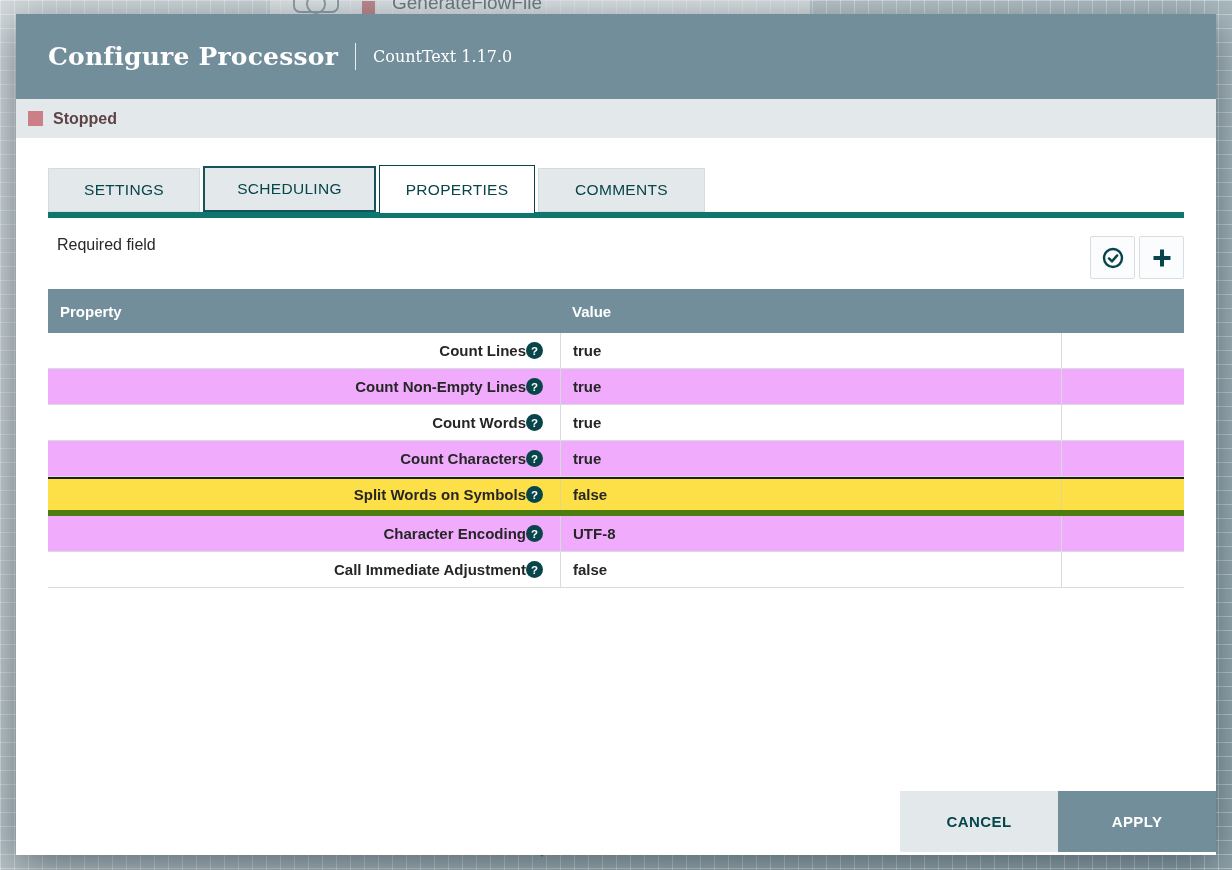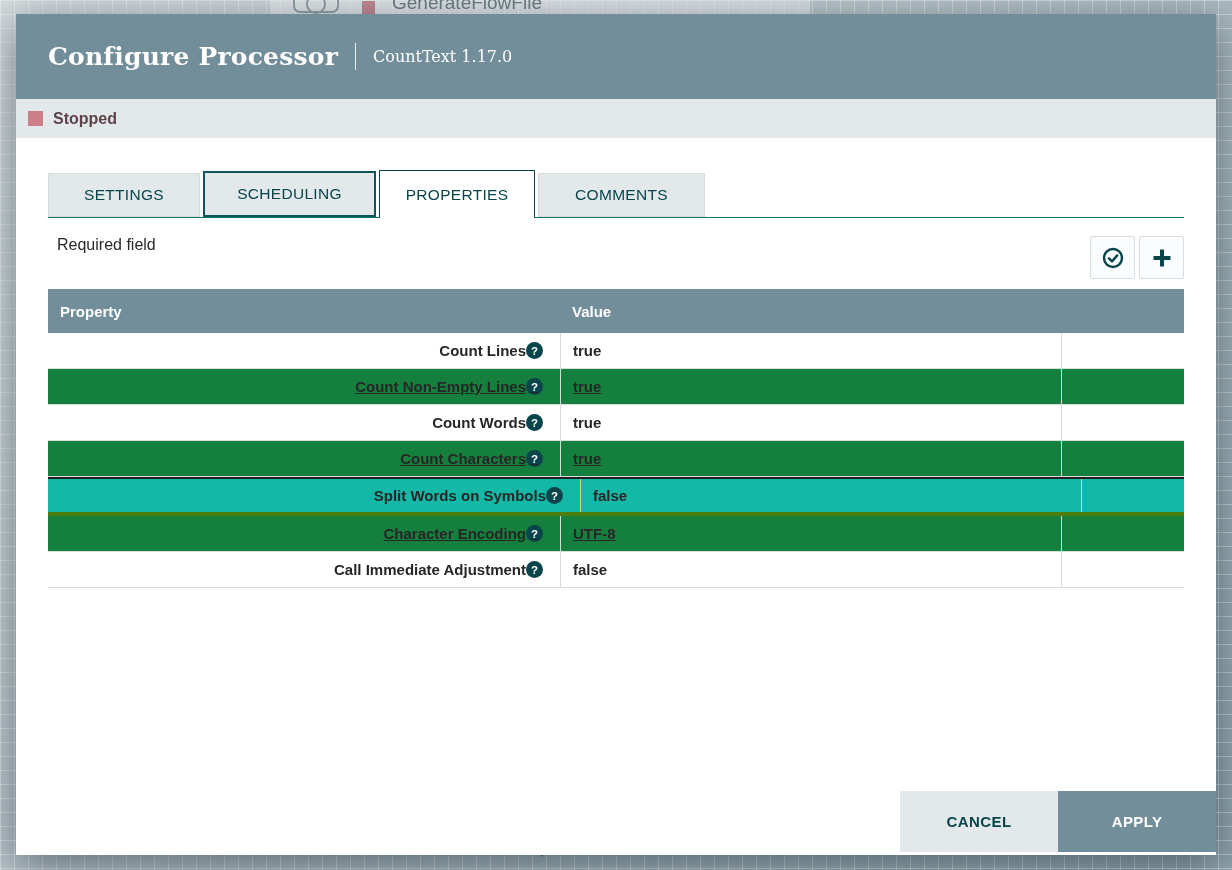--- a/index.html
+++ b/index.html
@@ -40,21 +40,21 @@
   .dialog-subtitle { font-family:"DejaVu Serif","Liberation Serif",serif; font-size:16px; }
 
   .status-bar { height:39px; background:#e3e8eb; display:flex; align-items:center; padding-left:12px; }
   .status-square { width:15px; height:15px; background:#cc7f87; margin-right:10px; }
   .status-text { font-size:16px; font-weight:bold; color:#5d4347; }
 
   .content { padding:0 32px; }
 
   
   .tabs { margin-top:32px; display:flex; align-items:flex-end; gap:3px;
-    border-bottom:1px solid #0f766e; height:48px; }
+    border-bottom:6px solid #0f766e; height:48px; }
   .tab { display:flex; align-items:center; justify-content:center;
     height:44px; font-size:15.5px; letter-spacing:0.3px; color:#07454a;
     background:#e3e8eb; border:1px solid #d6dbde; cursor:pointer; }
   .tab.focused { border:2px solid #13535a; height:46px; }
   .tab.active { background:#ffffff; border:1px solid #07454a; border-bottom:none;
     height:48px; margin-bottom:-1px; z-index:2; }
   .tab-settings{width:152px;} .tab-scheduling{width:173px;} .tab-properties{width:156px;}
   .tab-relationships{width:200px;} .tab-comments{width:167px;}
 
   
@@ -67,29 +67,29 @@
 
   
   .prop-table { margin-top:10px; }
   .thead { height:44px; background:#728e9b; display:flex; align-items:center;
     color:#ffffff; font-size:15px; font-weight:bold; }
   .c1 { width:512px; padding-left:12px; }
   .c2 { width:501px; padding-left:12px; }
   .c3 { flex:1; }
   .trow { height:36px; display:flex; align-items:stretch; background:#ffffff;
     border-bottom:1px solid #dadde0; font-size:15px; color:#262626; cursor:pointer; }
-  .trow.alt { background:#15803d;text-decoration:underline; }
+  .trow.alt { background:#f0abfc; }
   .trow .c1 { display:flex; align-items:center; justify-content:flex-end; padding-right:17px; }
   .trow .c2, .trow .c3 { border-left:1px solid #d6dadd; display:flex; align-items:center; }
   .pname { font-weight:bold; }
   .pvalue { font-weight:bold; }
   .help-icon { width:17px; height:17px; border-radius:50%; background:#07454a; color:#ffffff;
     font-size:11.5px; font-weight:bold; display:flex; align-items:center; justify-content:center;
     cursor:pointer; flex:none; }
-  .trow.hl { background:#14b8a6; border-top:2px solid #1f1f1f; border-bottom:4px solid #4d7c0f; height:39px;padding-left:20px; }
+  .trow.hl { background:#fde047; border-top:2px solid #1f1f1f; border-bottom:6px solid #4d7c0f; height:39px; }
   .trow.hl .c2, .trow.hl .c3 { border-left-color:#e3d684; }
 
   
   .dialog-buttons { position:absolute; right:0; bottom:3px; display:flex; }
   .btn { width:158px; height:61px; border:none; font-size:15px; font-weight:bold;
     letter-spacing:0.4px; cursor:pointer; font-family:inherit; }
   .btn-cancel { background:#e3e8eb; color:#07454a; }
   .btn-apply { background:#728e9b; color:#ffffff; }
 </style>
 </head>

